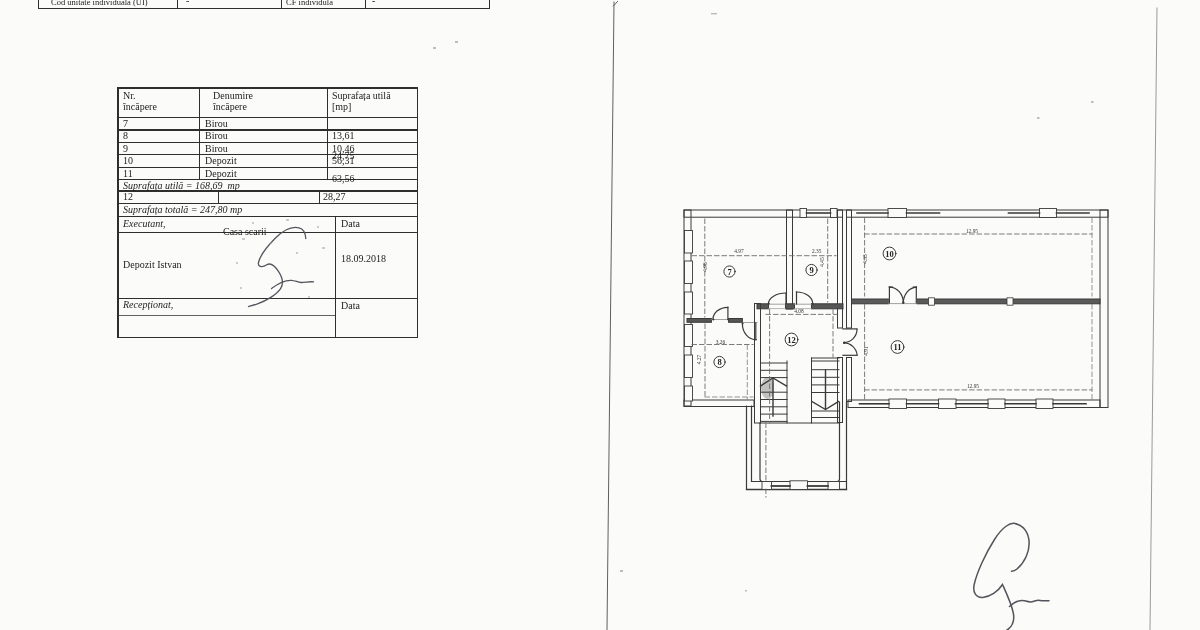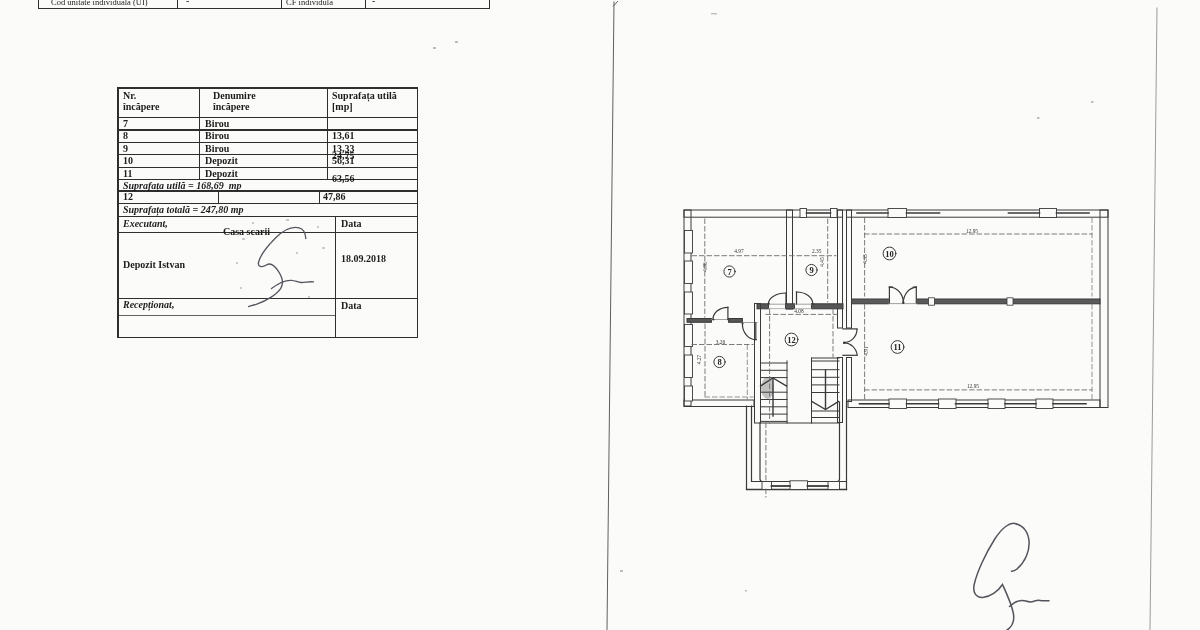--- a/index.html
+++ b/index.html
@@ -22,21 +22,21 @@
   <div class="cellline" style="left:281px;top:0;width:1.2px;height:9px;"></div>
   <div class="cellline" style="left:365px;top:0;width:1.2px;height:9px;"></div>
   <div class="cellline" style="left:489px;top:0;width:1.2px;height:9px;"></div>
 
   <div class="t" style="left:51px;top:-3px;font-size:8.5px;">Cod unitate individuală (UI)</div>
   <div class="t" style="left:186px;top:-5px;font-size:10px;">-</div>
   <div class="t" style="left:286px;top:-3px;font-size:8.5px;">CF individula</div>
   <div class="t" style="left:372px;top:-5px;font-size:10px;">-</div>
 </div>
 
-<div id="roomtable" style="position:absolute;left:117px;top:87px;width:301px;height:251px;font-weight:bold;font-size:10px;">
+<div id="roomtable" style="position:absolute;left:117px;top:87px;width:301px;height:251px;font-weight:normal;font-size:10px;">
 
   <div class="cellline" style="left:0;top:0;width:301px;height:1.6px;"></div>
   <div class="cellline" style="left:0;top:249.6px;width:301px;height:1.6px;"></div>
   <div class="cellline" style="left:0;top:0;width:1.5px;height:251px;"></div>
   <div class="cellline" style="left:299.6px;top:0;width:1.5px;height:251px;"></div>
 
   <div class="cellline" style="left:0;top:30px;width:301px;height:1.4px;"></div>
   <div class="cellline" style="left:0;top:42.4px;width:301px;height:1.2px;"></div>
   <div class="cellline" style="left:0;top:54.8px;width:301px;height:1.2px;"></div>
   <div class="cellline" style="left:0;top:67.2px;width:301px;height:1.2px;"></div>
@@ -64,35 +64,35 @@
   <div class="t" style="left:6px;top:31px;">7</div>
       <div class="t" style="left:88px;top:31px;">Birou</div>
       <div class="t" style="left:215px;top:31px;margin-top:32px;">24,75</div>
 
   <div class="t" style="left:6px;top:43.4px;">8</div>
       <div class="t" style="left:88px;top:43.4px;">Birou</div>
       <div class="t" style="left:215px;top:43.4px;">13,61</div>
 
   <div class="t" style="left:6px;top:55.8px;">9</div>
       <div class="t" style="left:88px;top:55.8px;">Birou</div>
-      <div class="t" style="left:215px;top:55.8px;">13,33</div>
+      <div class="t" style="left:215px;top:55.8px;">10,46</div>
 
   <div class="t" style="left:6px;top:68.2px;">10</div>
       <div class="t" style="left:88px;top:68.2px;">Depozit</div>
       <div class="t" style="left:215px;top:68.2px;">56,31</div>
 
   <div class="t" style="left:6px;top:80.6px;">11</div>
       <div class="t" style="left:88px;top:80.6px;">Depozit</div>
       <div class="t" style="left:215px;top:86px;">63,56</div>
 
   <div class="t" style="left:6px;top:92.6px;font-style:italic;text-align:right;">Suprafața utilă = 168,69&nbsp; mp</div>
 
   <div class="t" style="left:6px;top:104.3px;">12</div>
       <div class="t" style="left:106px;top:104.3px;margin-top:35px;">Casa scarii</div>
-      <div class="t" style="left:206px;top:104.3px;">47,86</div>
+      <div class="t" style="left:206px;top:104.3px;">28,27</div>
 
   <div class="t" style="left:6px;top:116.8px;font-style:italic;">Suprafața totală = 247,80 mp</div>
 
   <div class="t" style="left:6px;top:131px;font-style:italic;">Executant,</div>
   <div class="t" style="left:224px;top:131px;">Data</div>
 
   <div class="t" style="left:6px;top:172px;">Depozit Istvan</div>
   <div class="t" style="left:224px;top:166px;">18.09.2018</div>
 
   <div class="t" style="left:6px;top:204px;font-style:italic;margin-top:8px;">Recepționat,</div>

